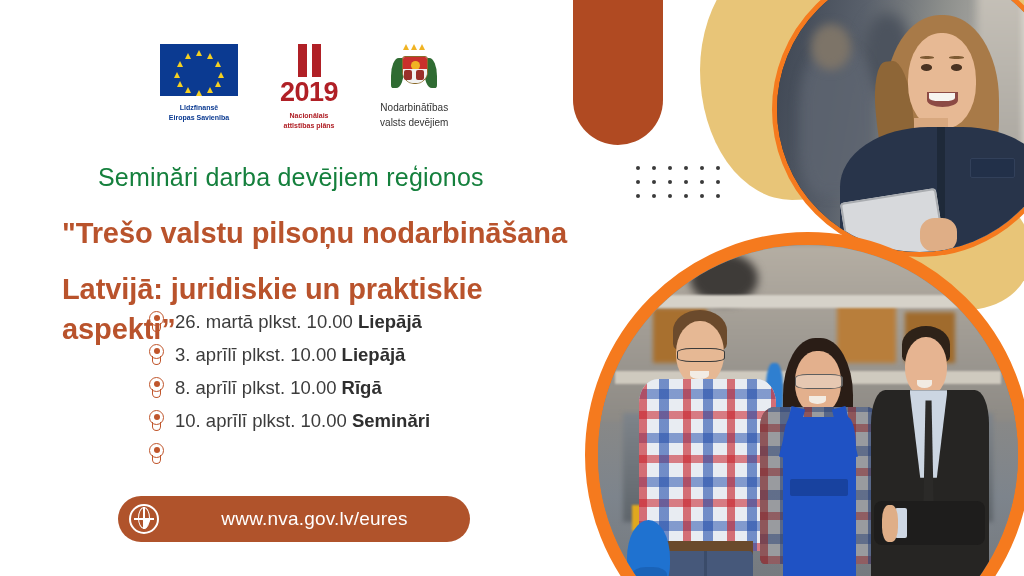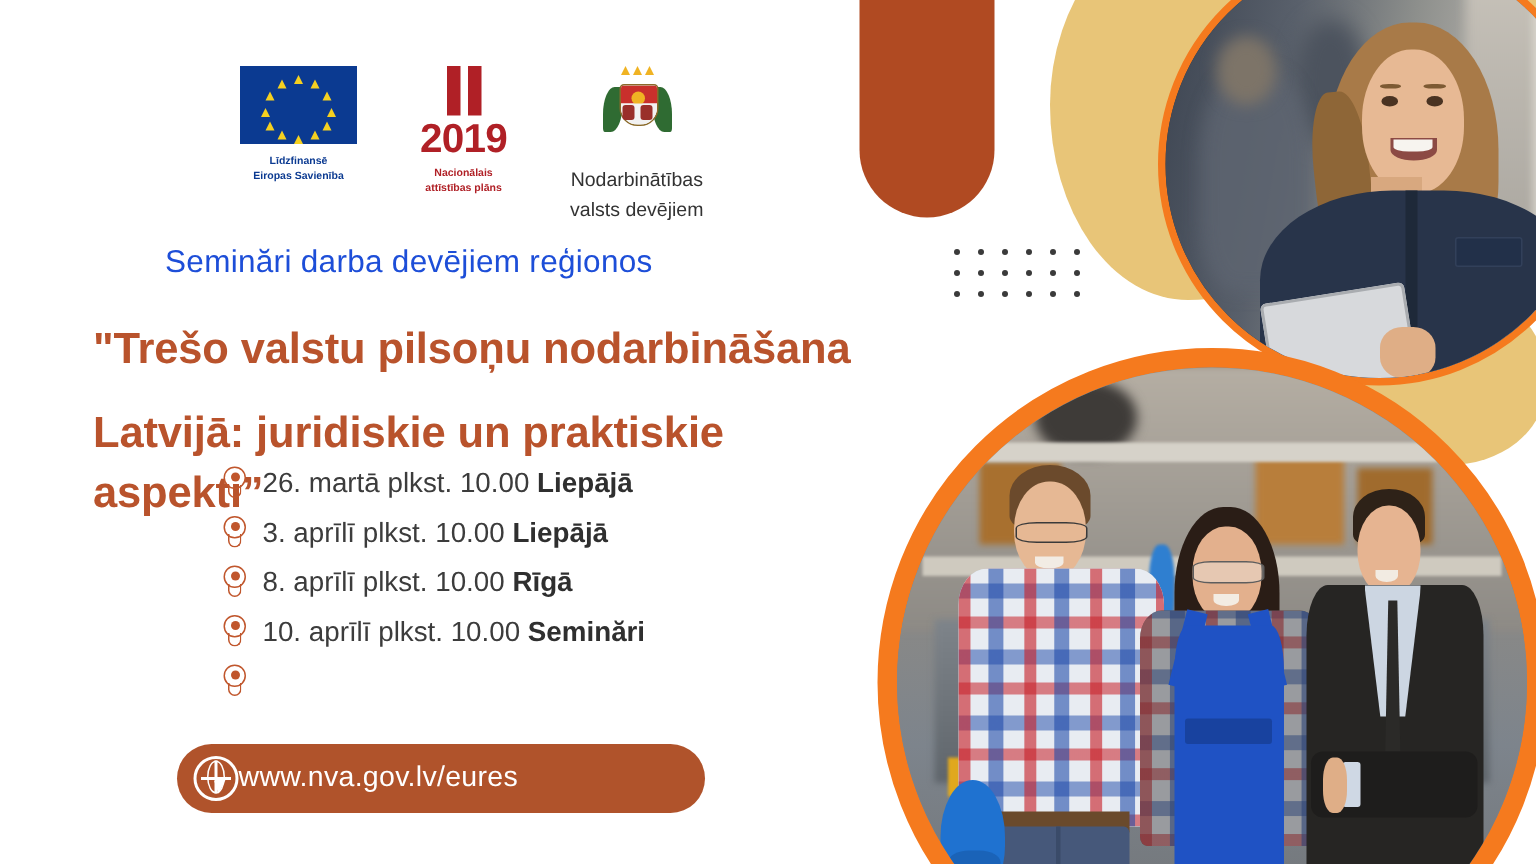--- a/index.html
+++ b/index.html
@@ -163,23 +163,23 @@
   .crest-shield .bot{position:absolute;left:0;top:48%;width:100%;height:52%;background:#f2f2f2;}
   .crest-lion{position:absolute;left:13px;top:26px;width:8px;height:10px;background:#9a2f2a;border-radius:2px;}
   .crest-grif{position:absolute;right:13px;top:26px;width:8px;height:10px;background:#9a2f2a;border-radius:2px;}
   .crest-leafL{position:absolute;left:0;top:14px;width:13px;height:30px;background:#2f6b32;
     border-radius:60% 10% 60% 10%;}
   .crest-leafR{position:absolute;right:0;top:14px;width:13px;height:30px;background:#2f6b32;
     border-radius:10% 60% 10% 60%;}
   .crest-stars{position:absolute;left:50%;top:0;transform:translateX(-50%);display:flex;gap:2px;}
   .crest-stars i{width:0;height:0;border-left:3.2px solid transparent;border-right:3.2px solid transparent;
     border-bottom:6px solid #f0b323;}
-  .nva-cap{margin-top:14px;font-size:13px;line-height:1.5;color:#333;text-align:center;}
-
-  .kicker{position:absolute;left:110px;top:163px;font-size:21px;color:#1d4ed8;letter-spacing:.2px;}
+  .nva-cap{margin-top:4px;font-size:10px;line-height:1.5;color:#333;text-align:center;}
+
+  .kicker{position:absolute;left:98px;top:163px;font-size:25px;color:#15803d;letter-spacing:.2px;}
   .title{position:absolute;left:62px;top:213px;width:520px;font-size:29px;font-weight:bold;
     color:#b9532c;line-height:1.38;letter-spacing:-.1px;}
   .title .l2{display:block;margin-top:16px;}
 
   .events{position:absolute;left:148px;top:305px;text-align:right;}
   .ev{display:flex;align-items:center;height:33px;gap:10px;}
   .pin{flex:0 0 auto;width:17px;height:22px;position:relative;}
   .pin .drop{position:absolute;left:1px;top:0;width:15px;height:15px;border:1.9px solid #c0562c;
     border-radius:50% 50% 50% 50%;box-sizing:border-box;}
   .pin .dot{position:absolute;left:5.5px;top:4.6px;width:6px;height:6px;background:#c0562c;border-radius:50%;}
@@ -191,21 +191,21 @@
   .urlbar{position:absolute;left:118px;top:496px;height:46px;width:352px;background:#b0532b;
     border-radius:23px;display:flex;align-items:center;}
   .globe{position:relative;flex:0 0 auto;width:30px;height:30px;margin-left:11px;
     border:2px solid #fff;border-radius:50%;box-sizing:border-box;background:#b0532b;}
   .globe .m1{position:absolute;left:50%;top:1px;width:1.6px;height:22px;margin-left:-.8px;background:#fff;}
   .globe .m2{position:absolute;left:3px;top:50%;width:20px;height:1.6px;margin-top:-.8px;background:#fff;}
   .globe .m3{position:absolute;left:7px;top:1px;width:12px;height:22px;border:1.6px solid #fff;
     border-radius:50%;box-sizing:border-box;}
   .globe .cur{position:absolute;left:13px;top:13px;width:0;height:0;border-left:9px solid #fff;
     border-bottom:9px solid transparent;transform:rotate(-18deg);}
-  .url-text{flex:1;color:#fff;font-size:19px;letter-spacing:.2px;}
+  .url-text{flex:1;text-align:center;color:#fff;font-size:19px;letter-spacing:.2px;}
 </style>
 </head>
 <body>
 
 <div class="poster">
 
   <div class="shape-pill"></div>
   <div class="shape-blob"></div>
   <div class="shape-blob2"></div>
   <div class="shape-blob3"></div>

